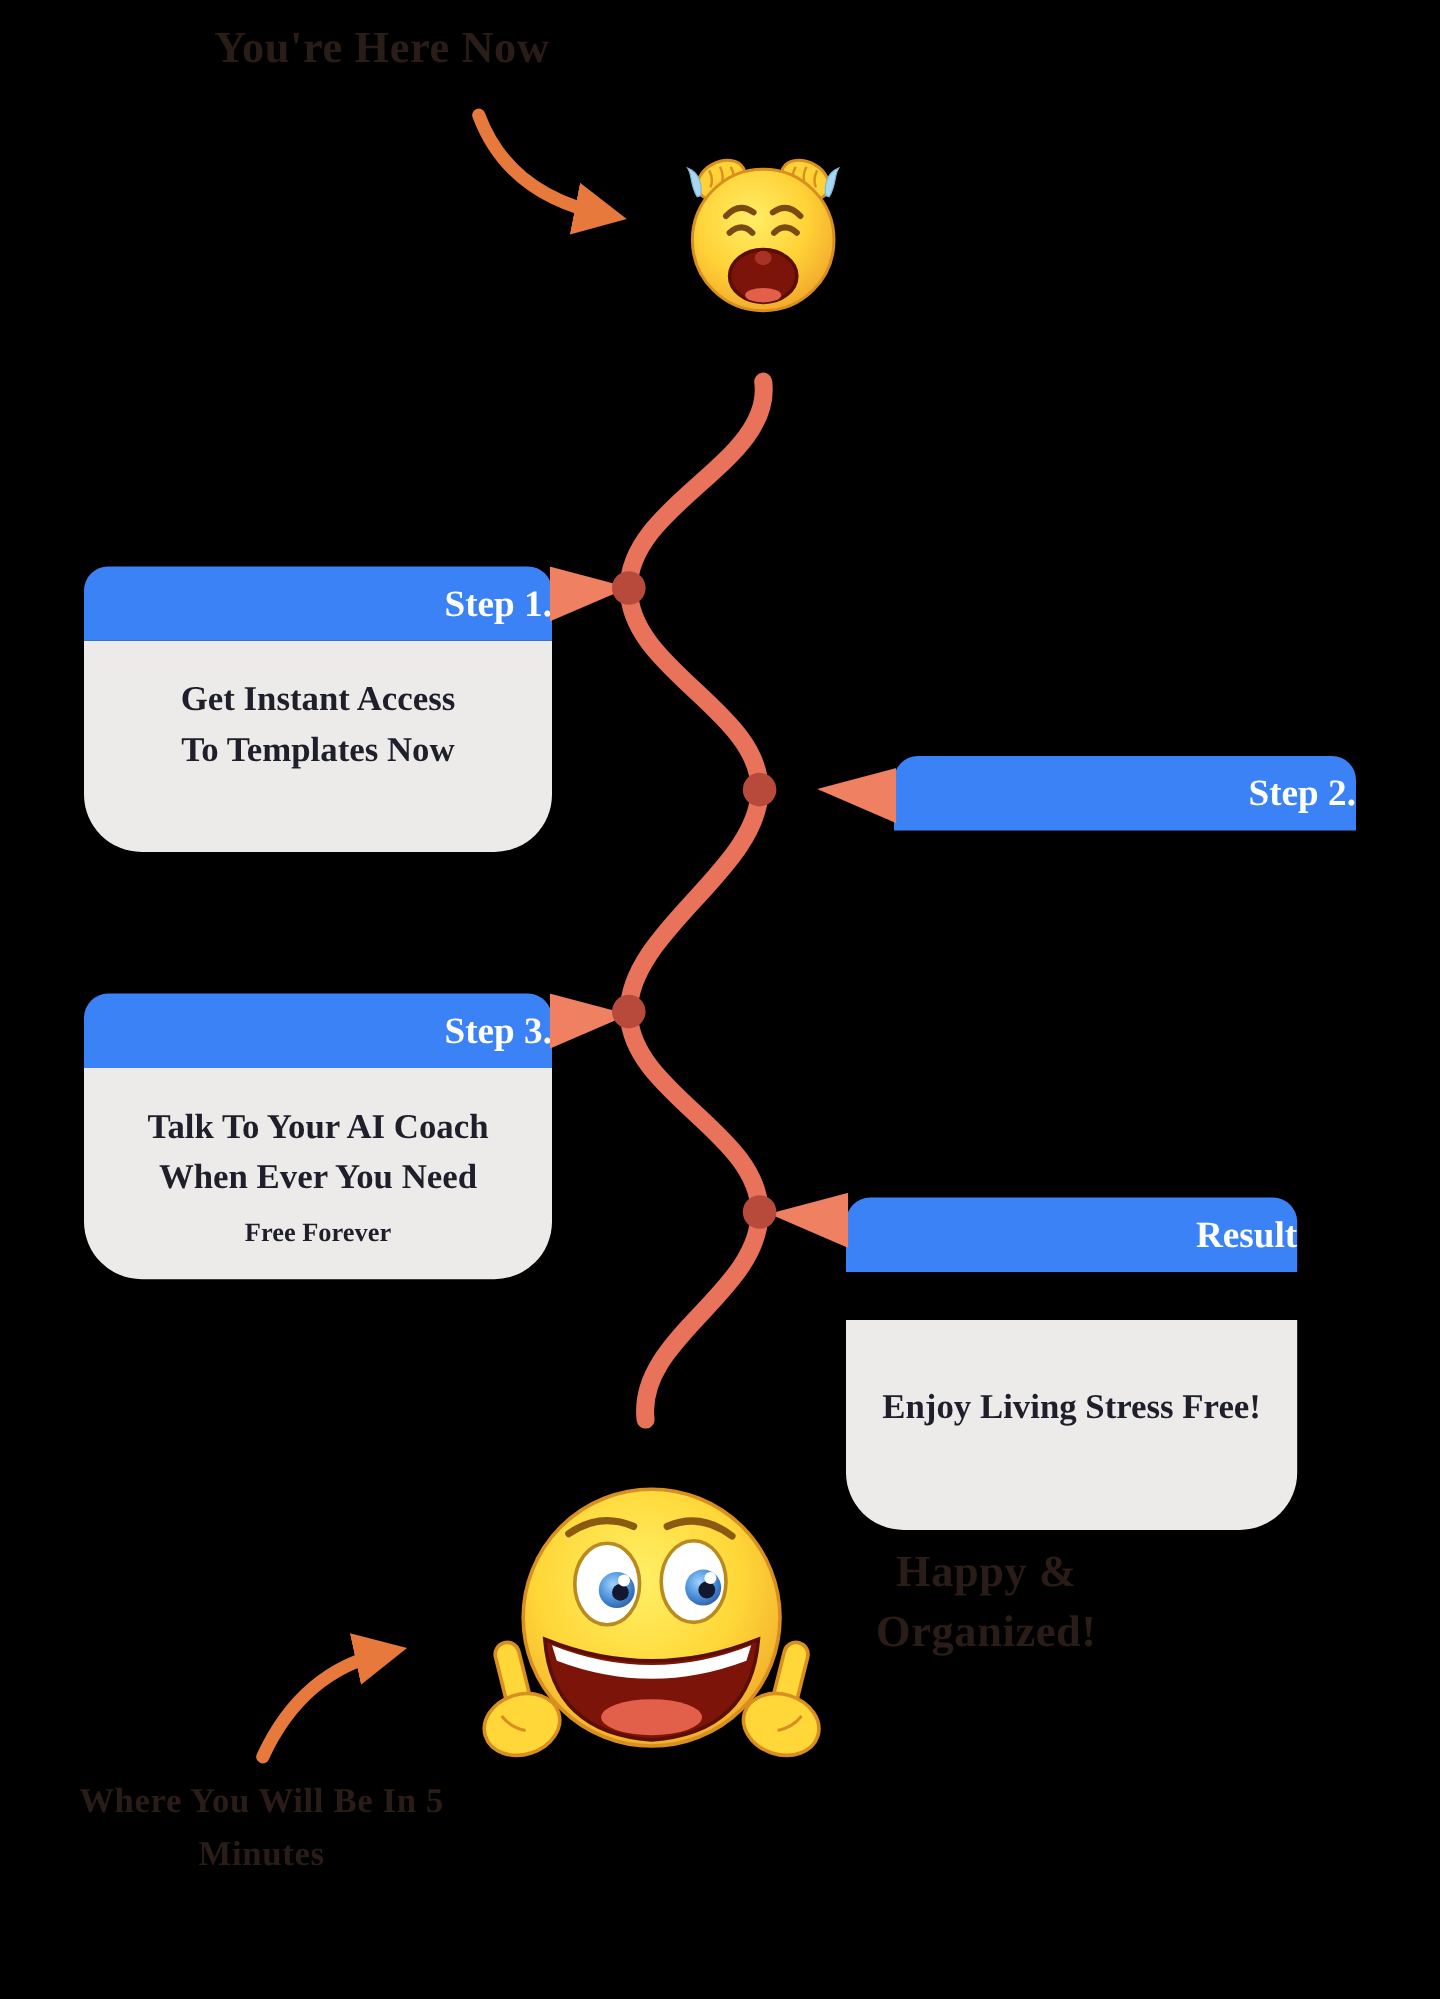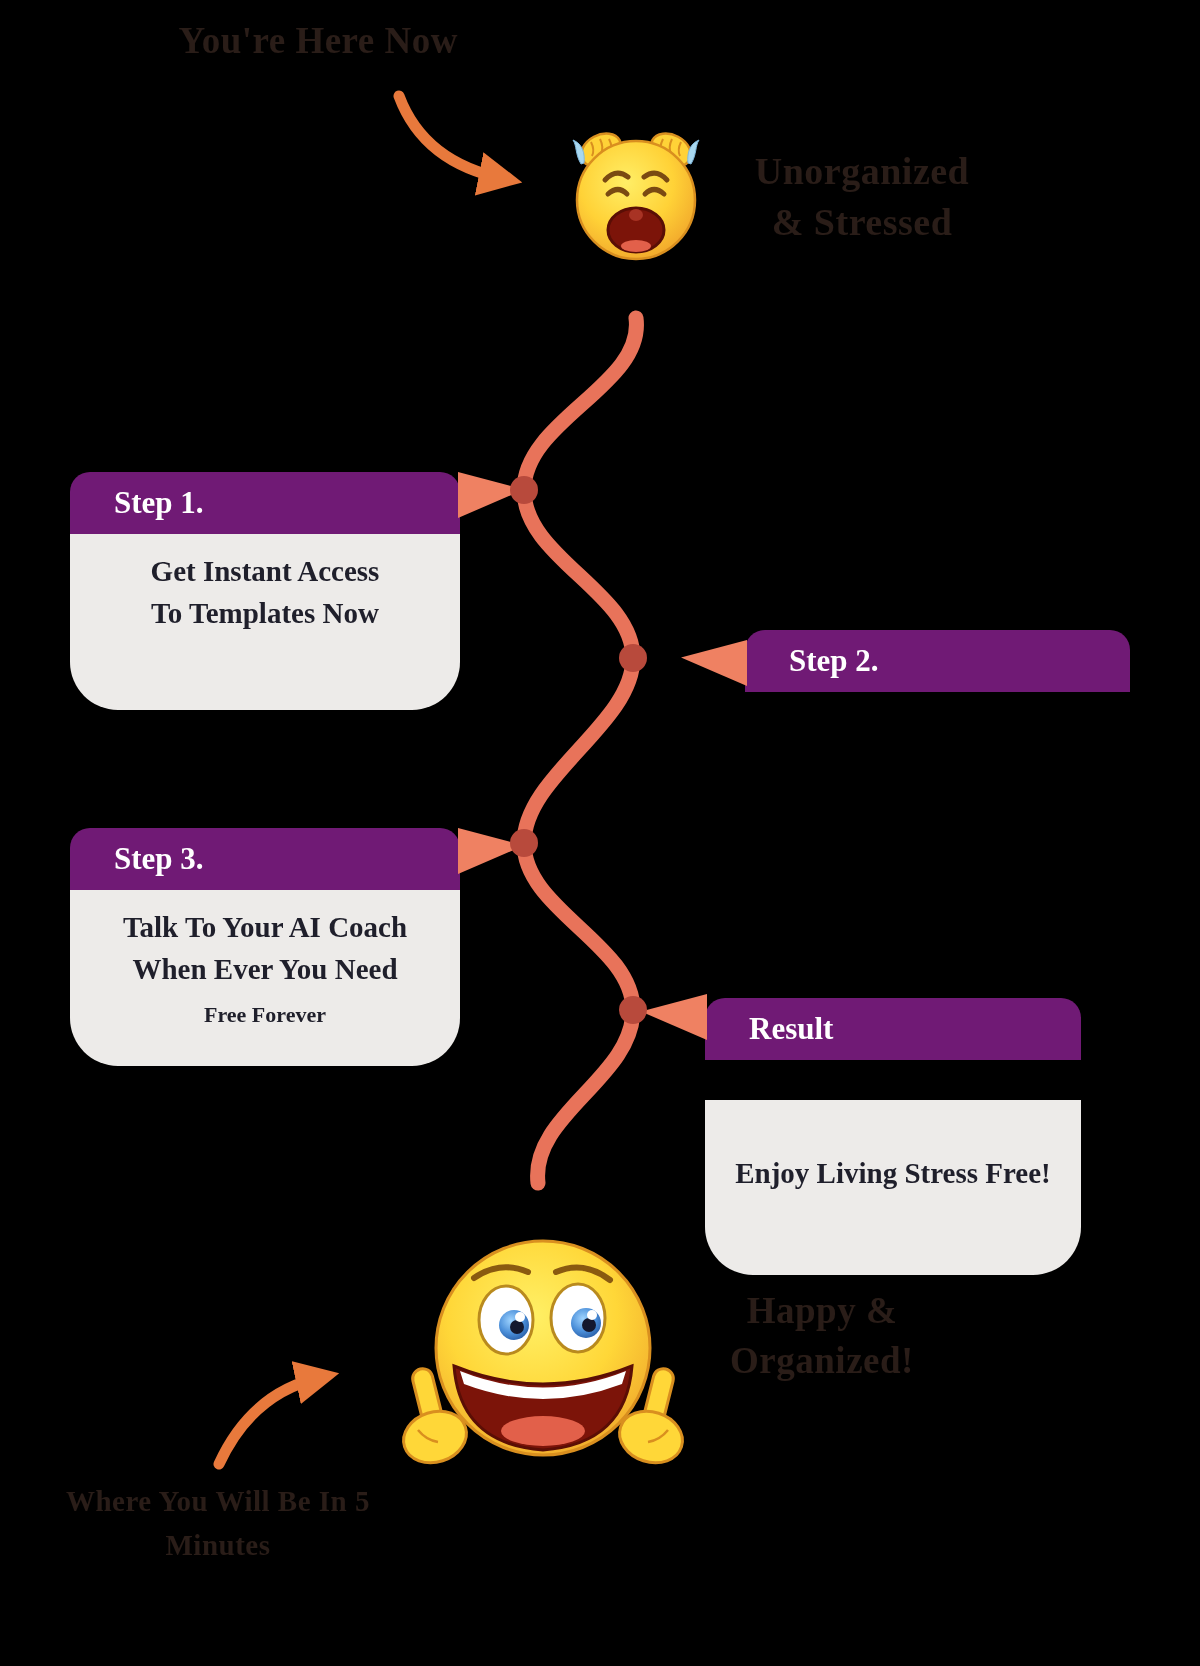--- a/index.html
+++ b/index.html
@@ -12,33 +12,33 @@
 
   
   .annotation {
     position:absolute; color:#2a1d18; font-weight:bold;
     text-align:center; line-height:1.35; letter-spacing:0.5px;
   }
 
   
   .card { position:absolute; z-index:3; }
   .card-header {
-    position:relative; height:62px; background:#701a75;
+    position:relative; height:62px; background:#3b82f6;
     border-radius:20px 20px 0 0;
-    display:flex; align-items:center; justify-content:flex-start;padding-left:44px;
+    display:flex; align-items:center; justify-content:flex-end;padding-left:44px;
   }
   .pointer { position:absolute; width:66px; height:46px; background:#ef8162; }
   .pointer-right { right:-64px; clip-path:polygon(0 0, 100% 38%, 0 100%); }
   .pointer-left  { left:-64px;  clip-path:polygon(100% 0, 0 38%, 100% 100%); }
   .card-title { color:#ffffff; font-size:31px; font-weight:bold; }
   .card-body {
     background:#edebe9; border-radius:0 0 48px 48px; text-align:center;
     box-sizing:border-box;
   }
-  .body-step   { height:176px; padding:16px 12px 0; }
+  .body-step   { height:176px; padding:28px 12px 0; }
   .body-result { height:175px; padding:52px 12px 0;margin-top:40px; }
   .card-text { font-size:29px; font-weight:bold; color:#1f1f2b; line-height:1.45; }
   .card-time { font-size:22px; font-weight:bold; color:#1f1f2b; margin-top:12px; }
 
   .dot {
     position:absolute; width:28px; height:28px; border-radius:50%;
     background:#b84a3c; z-index:5;
   }
   svg { display:block; }
 </style>
@@ -53,24 +53,20 @@
         <path d="M0,0 L10,5 L0,10 z" fill="#e8793c"></path>
       </marker>
     </defs>
     <path d="M 636 318 C 645 385 524 420 524 490 C 524 558 633 592 633 658 C 633 724 524 776 524 843 C 524 910 633 944 633 1010 C 633 1078 530 1115 538 1183" fill="none" stroke="#e8735a" stroke-width="15" stroke-linecap="round"></path>
     <path d="M 399 96 Q 424 163 505 179" fill="none" stroke="#e8793c" stroke-width="11" stroke-linecap="round" marker-end="url(#ah)"></path>
     <path d="M 219 1464 Q 252 1392 322 1377" fill="none" stroke="#e8793c" stroke-width="11" stroke-linecap="round" marker-end="url(#ah)"></path>
   </svg>
 
   <div class="annotation" style="left:138px; top:16px; width:320px; font-size:37px; text-align:right; z-index:2;">You're Here Now</div>
 
-  <div class="annotation" style="left:712px; top:146px; width:300px; font-size:38px; z-index:2;">
-    <span>Unorganized</span><br>
-    <span>&amp; Stressed</span>
-  </div>
 
   <div class="annotation" style="left:712px; top:1286px; width:220px; font-size:37px; z-index:2;">
     <span>Happy &amp;</span><br>
     <span>Organized!</span>
   </div>
 
   <div class="annotation" style="left:18px; top:1480px; width:400px; font-size:29px; line-height:1.5; z-index:2;">
     <span>Where You Will Be In 5</span><br>
     <span>Minutes</span>
   </div>

